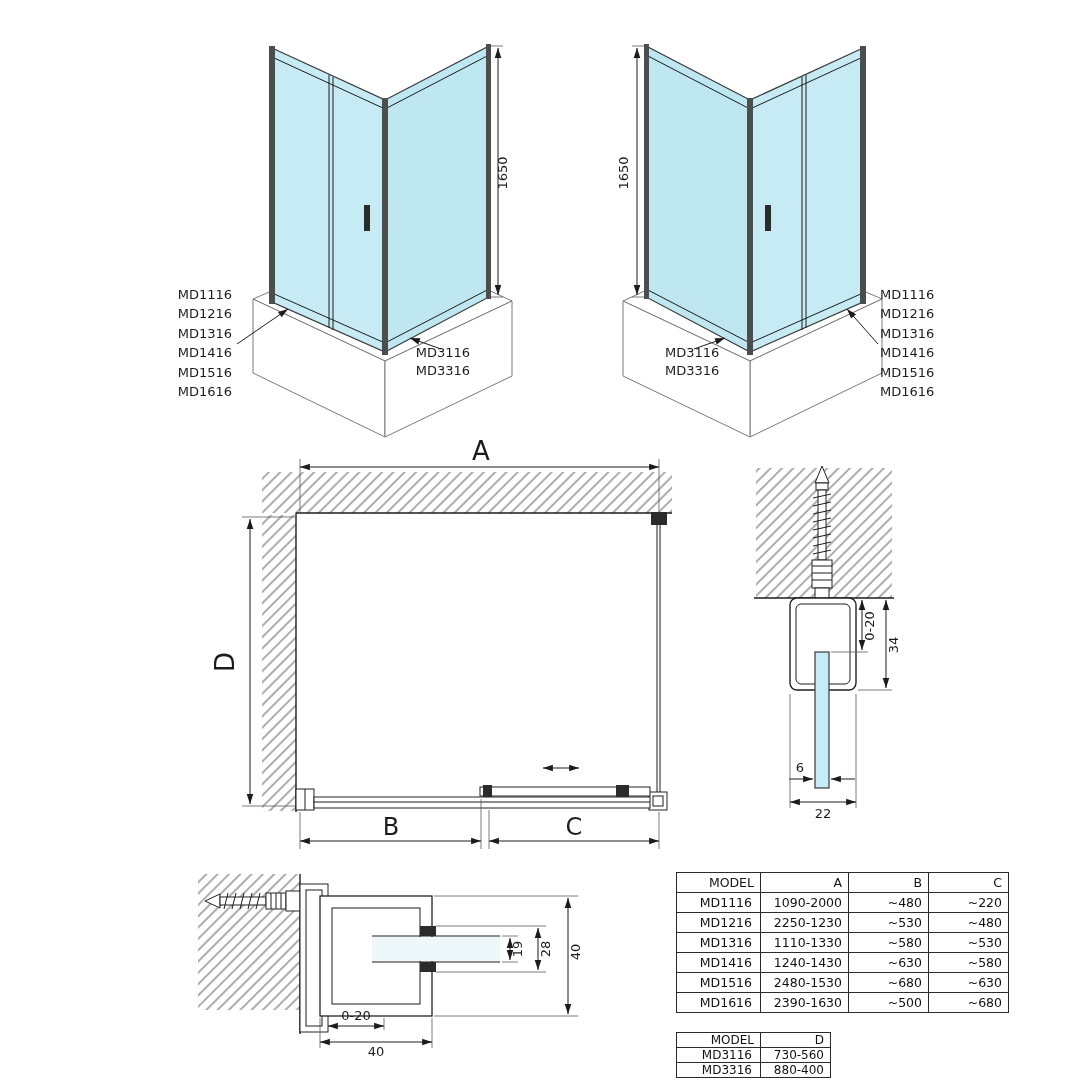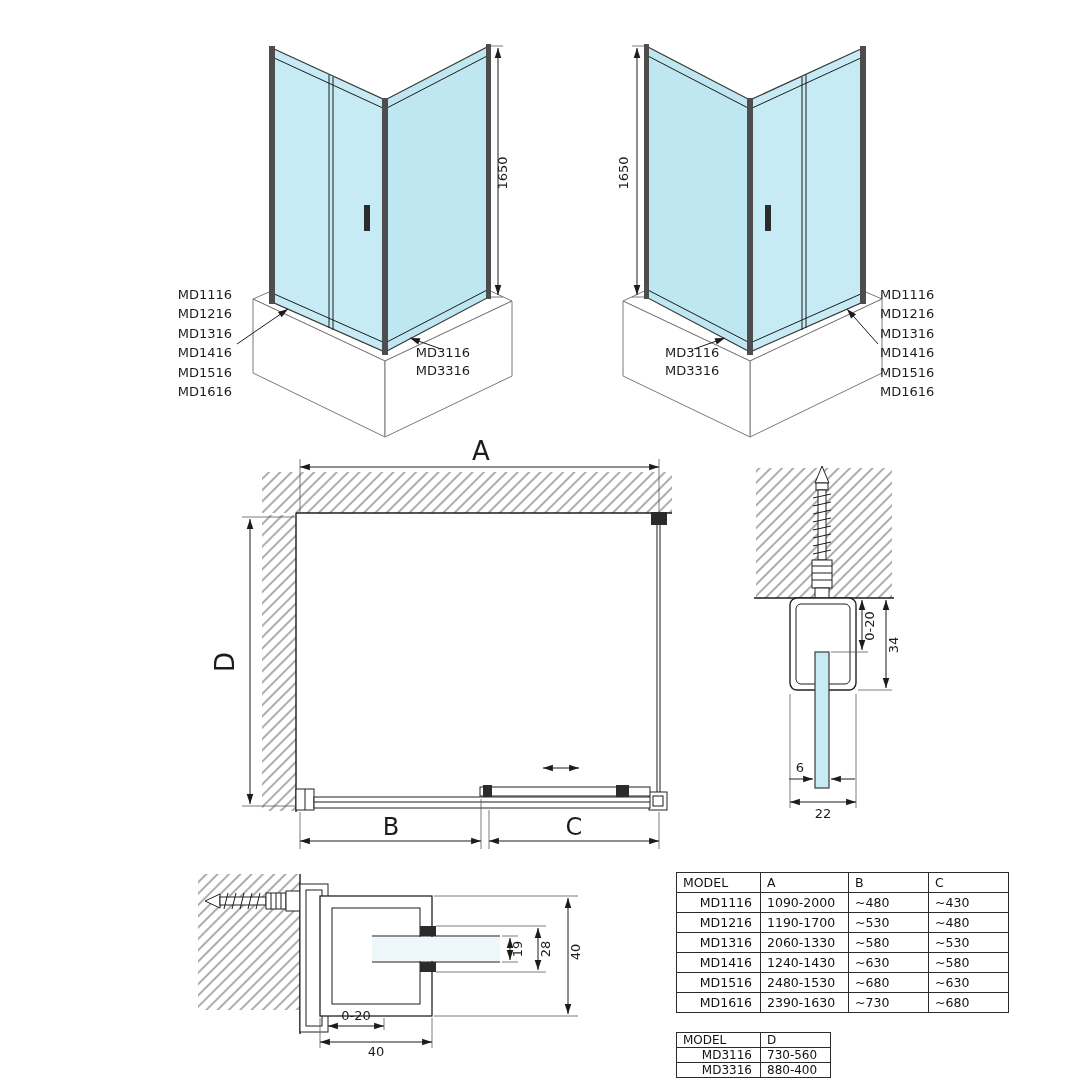--- a/index.html
+++ b/index.html
@@ -14,21 +14,21 @@
   .ln2{fill:none;stroke:#1c1c1c;stroke-width:1.4;}
   .thin{fill:none;stroke:#5a5a5a;stroke-width:0.8;}
   .wht{fill:#fff;stroke:#222;stroke-width:1;}
   .trayln{fill:#fff;stroke:#7a7a7a;stroke-width:1;}
   .glass{fill:#c6ebf4;stroke:#3a3a3a;stroke-width:1.2;}
   .glass2{fill:#bfe7f1;stroke:#3a3a3a;stroke-width:1.2;}
   .post{fill:#4d4d4d;stroke:none;}
   .dk{fill:#2b2b2b;stroke:none;}
   .dim{fill:none;stroke:#1c1c1c;stroke-width:1;}
   .tbl{position:absolute;border-collapse:collapse;color:#111;background:#fff;table-layout:fixed;}
-  .tbl th,.tbl td{border:1px solid #2b2b2b;text-align:left;font-weight:normal;padding:0 6px;overflow:hidden;white-space:nowrap;}
+  .tbl th,.tbl td{border:1px solid #2b2b2b;text-align:right;font-weight:normal;padding:0 6px;overflow:hidden;white-space:nowrap;}
   .main-tbl{left:676px;top:872px;font-size:12.5px;}
   .main-tbl th,.main-tbl td{height:19px;}
   .side-tbl{left:676px;top:1032px;font-size:12px;}
   .side-tbl th,.side-tbl td{height:14px;}
   .tbl td.model{text-align:right;padding-right:8px;}
 </style>
 </head>
 <body>
 
 <div id="app">
@@ -297,50 +297,50 @@
       <th>A</th>
       <th>B</th>
       <th>C</th>
     </tr>
   </thead>
   <tbody>
     <tr>
       <td class="model">MD1116</td>
       <td>1090-2000</td>
       <td>~480</td>
-      <td>~430</td>
+      <td>~220</td>
     </tr>
     <tr>
       <td class="model">MD1216</td>
-      <td>1190-1700</td>
+      <td>2250-1230</td>
       <td>~530</td>
       <td>~480</td>
     </tr>
     <tr>
       <td class="model">MD1316</td>
-      <td>2060-1330</td>
+      <td>1110-1330</td>
       <td>~580</td>
       <td>~530</td>
     </tr>
     <tr>
       <td class="model">MD1416</td>
       <td>1240-1430</td>
       <td>~630</td>
       <td>~580</td>
     </tr>
     <tr>
       <td class="model">MD1516</td>
       <td>2480-1530</td>
       <td>~680</td>
       <td>~630</td>
     </tr>
     <tr>
       <td class="model">MD1616</td>
       <td>2390-1630</td>
-      <td>~730</td>
+      <td>~500</td>
       <td>~680</td>
     </tr>
   </tbody>
 </table>
 
 <table class="tbl side-tbl">
   <colgroup>
         <col style="width:84px">
         <col style="width:70px">
       </colgroup>

